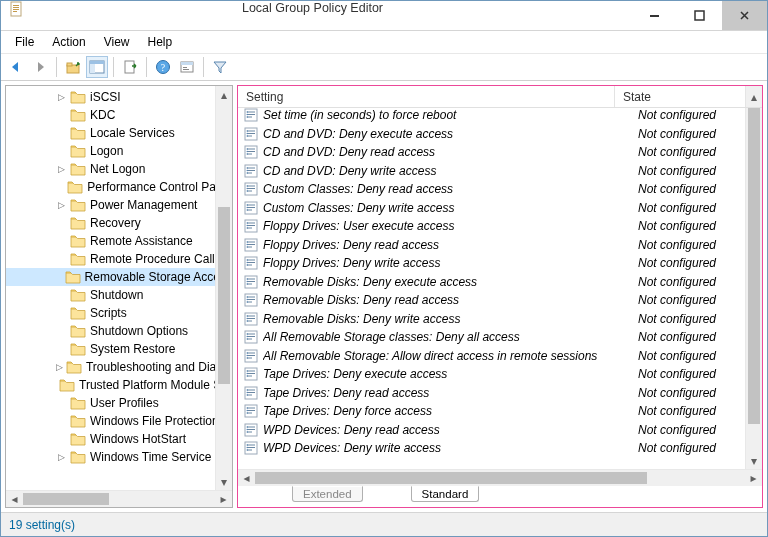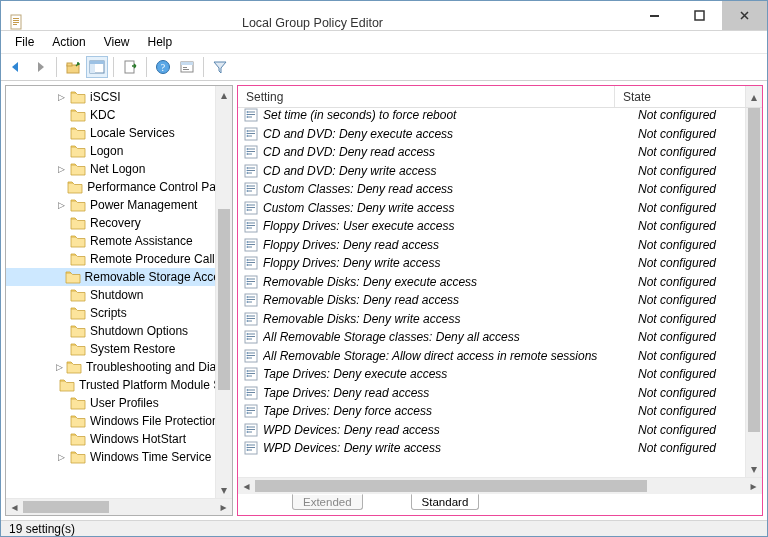--- a/index.html
+++ b/index.html
@@ -1,18 +1,18 @@
 <!DOCTYPE html>
 <html><head>
 <meta charset="utf-8">
 <style>
   * { box-sizing: border-box; }
   html, body { margin: 0; padding: 0; font-family: "Segoe UI", Tahoma, sans-serif; font-size: 12px; color: #000; background: #fff; }
   .window { width: 768px; height: 537px; border: 1px solid #6f98bb; display: flex; flex-direction: column; background: #fff; }
-  .titlebar { height: 30px; background: #fff; display: flex; align-items: flex-end; padding: 0 0 0 8px; border-bottom: 1px solid #d5d5d5; }
+  .titlebar { height: 30px; background: #fff; display: flex; align-items: flex-start; padding: 0 0 0 8px; border-bottom: 1px solid #d5d5d5; }
   .titlebar-icon { width: 16px; height: 16px; margin-right: 8px; }
   .titlebar-title { flex: 1; text-align: center; font-size: 12.5px; color: #333; margin-left:-40px;}
   .win-btns { display: flex; align-items: stretch; height: 100%; }
   .win-btn { width: 45px; display: flex; align-items: center; justify-content: center; }
   .win-btn-close { background: #c8c8c8; width:45px;}
   .win-btn svg { width: 11px; height: 11px; }
   .menubar { height: 22px; display: flex; align-items: center; padding: 0 6px; gap: 2px; }
   .menu-item { padding: 2px 8px; font-size: 12px; }
   .toolbar { height: 28px; border-top: 1px solid #e8e8e8; border-bottom: 1px solid #d0d0d0; display: flex; align-items: center; padding: 0 4px; gap: 2px; background:#fff;}
   .tb-btn { width: 22px; height: 22px; display: flex; align-items: center; justify-content: center; border:1px solid transparent;}
@@ -43,21 +43,21 @@
   .hsb-btn{width:17px;display:flex;align-items:center;justify-content:center;color:#606060;}
   .hsb-track{flex:1;position:relative;}
   .hsb-thumb{position:absolute;top:2px;bottom:2px;background:#c2c2c2;border-radius:0;}
   .vscrollbar{position:absolute;right:0;top:0;bottom:0;width:17px;background:#f0f0f0;border-left:1px solid #e8e8e8;display:flex;flex-direction:column;}
   .vsb-btn{height:17px;display:flex;align-items:center;justify-content:center;color:#606060;}
   .vsb-track{flex:1;position:relative;}
   .vsb-thumb{position:absolute;left:2px;right:2px;background:#c2c2c2;}
   .tabs { height: 21px; display:flex; align-items:flex-start; padding-left:6px; border-top:1px solid #fff;}
   .tab { padding: 1px 10px; border:1px solid #b0b0b0; border-top:1px solid #fff; font-size:11.5px; background:#fff; position:relative; top:-1px; border-radius:0 0 3px 3px;margin-left:48px;}
   .tab.inactive{color:#888; background:#f7f7f7;}
-  .statusbar { height: 16px; border-top: 1px solid #d5d5d5; display: flex; align-items: center; padding: 0 8px; font-size: 12px; color:#000000;background:#f0f0f0;}
+  .statusbar { height: 24px; border-top: 1px solid #d5d5d5; display: flex; align-items: center; padding: 0 8px; font-size: 12px; color:#0369a1;background:#f0f0f0;}
   svg{display:block;}
 </style>
 </head>
 <body>
 
 <div class="window">
 
   <div class="titlebar">
     <span class="titlebar-icon">
       <svg viewBox="0 0 16 16">

